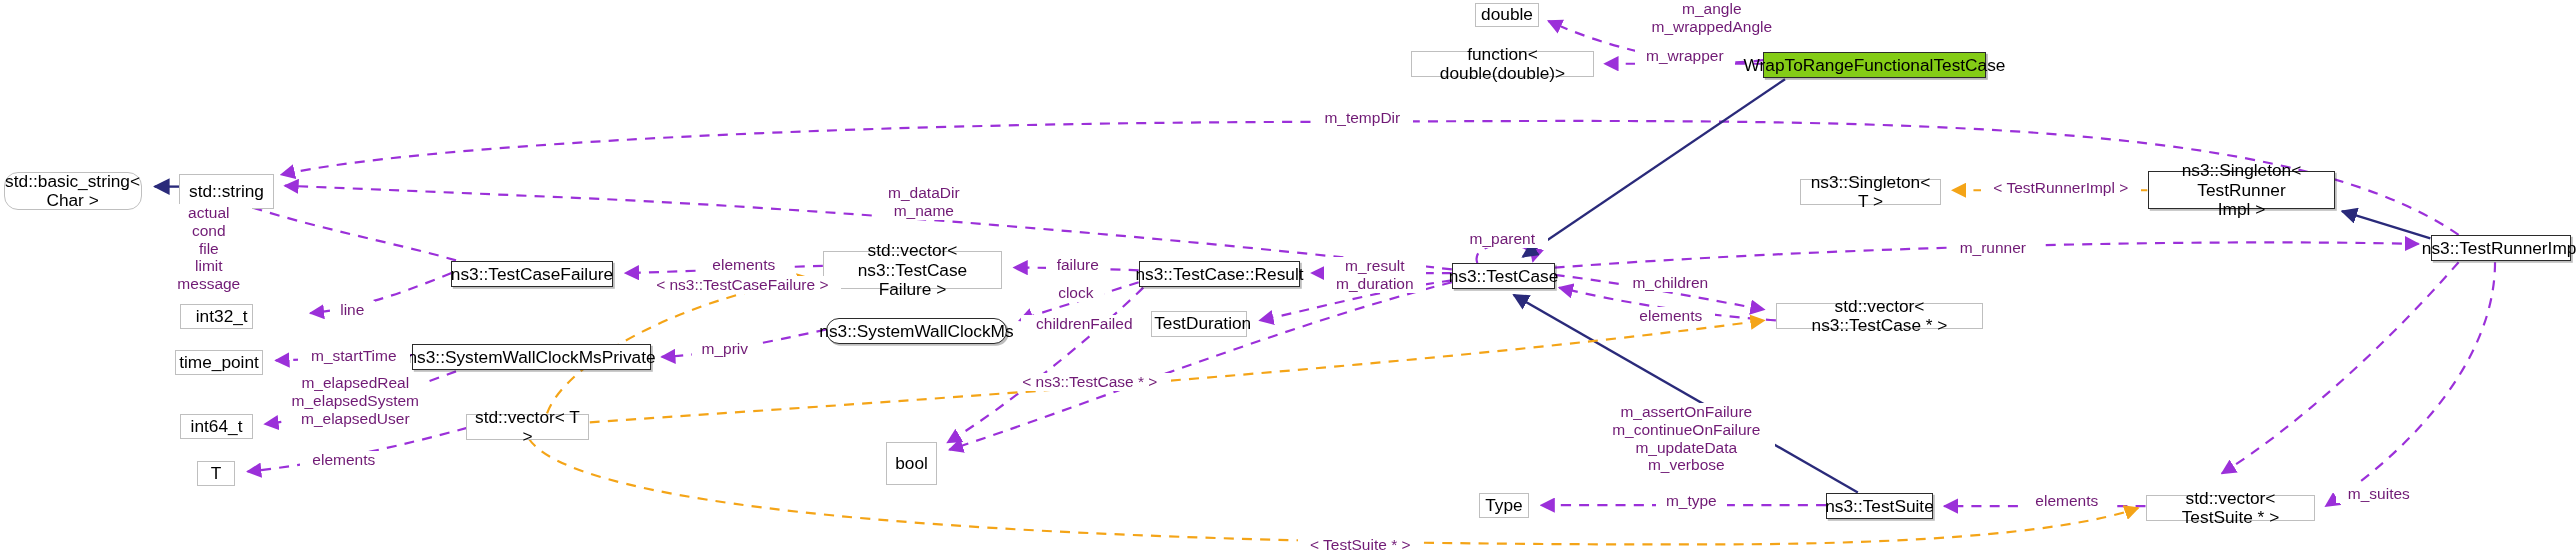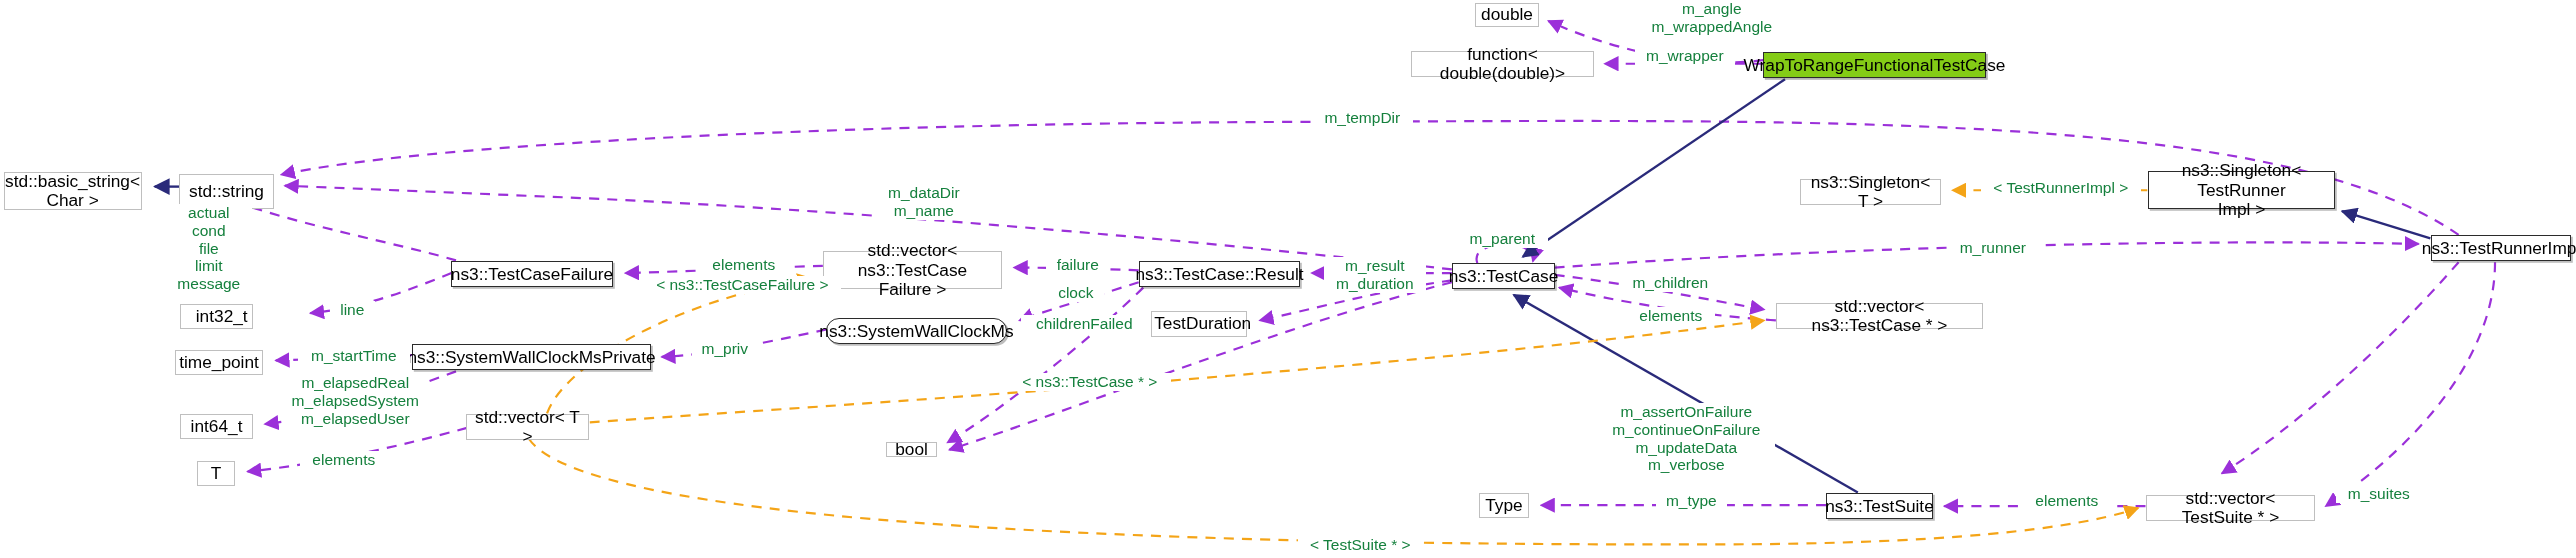--- a/index.html
+++ b/index.html
@@ -50,21 +50,21 @@
   
   .node.current {
     border: 1.8px solid #2b2b2b;
     background: #84cc16;
     box-shadow: 1.8px 1.8px 0 0 rgba(40,40,40,0.35);
   }
   .edge-label {
     position: absolute;
     font-family: "Liberation Sans", "DejaVu Sans", sans-serif;
     font-size: 15.5px;
-    color: #15803d;
+    color: #701a75;
     background: #ffffff;
     white-space: pre-line;
     text-align: center;
     line-height: 1.15;
     padding: 0 1.8px;
   }
 </style>
 </head>
 <body>
 
@@ -153,34 +153,34 @@
 
       <path d="M 647 464 C 900 446 1500 410 1937 352"></path>
 
       <path d="M 580 482 C 640 570 1200 600 1900 598 C 2180 597 2300 575 2348 558"></path>
 
       <path d="M 2358 209 L 2144 209"></path>
     </g>
   </svg>
 
   <div id="nodes">
-      <div class="node plain" style="left: 3.6px; top: 172px; width: 138px; height: 38px;">std::basic_string&lt;
+      <div class="node plain" style="left: 3.6px; top: 172px; width: 138px; height: 38px; border-radius: 14px;">std::basic_string&lt;
 Char &gt;</div>
       <div class="node plain" style="left: 179px; top: 174px; width: 95px; height: 35px;">std::string</div>
       <div class="node plain" style="left: 180px; top: 304px; width: 73px; height: 24.6px; padding-left: 15px;">int32_t</div>
       <div class="node plain" style="left: 175px; top: 350px; width: 88px; height: 24.6px;">time_point</div>
       <div class="node plain" style="left: 180px; top: 414px; width: 73px; height: 24.6px;">int64_t</div>
       <div class="node plain" style="left: 197px; top: 461px; width: 38px; height: 24.6px;">T</div>
       <div class="node key" style="left: 451px; top: 261px; width: 162px; height: 26.4px;">ns3::TestCaseFailure</div>
       <div class="node key" style="left: 412px; top: 344px; width: 239px; height: 26.4px;">ns3::SystemWallClockMsPrivate</div>
       <div class="node plain" style="left: 466px; top: 414px; width: 123px; height: 25.5px;">std::vector&lt; T &gt;</div>
       <div class="node plain" style="left: 823px; top: 251px; width: 179px; height: 38px;">std::vector&lt; ns3::TestCase
 Failure &gt;</div>
       <div class="node key" style="left: 826px; top: 318px; width: 181px; height: 26.4px; border-radius: 13px;">ns3::SystemWallClockMs</div>
-      <div class="node plain" style="left: 886px; top: 442px; width: 51px; height: 15px;">bool</div>
+      <div class="node plain" style="left: 886px; top: 442px; width: 51px; height: 43px;">bool</div>
       <div class="node key" style="left: 1139px; top: 261px; width: 161px; height: 26.4px;">ns3::TestCase::Result</div>
       <div class="node plain" style="left: 1151px; top: 311px; width: 96px; height: 25.5px; padding-left: 12px;">TestDuration</div>
       <div class="node key" style="left: 1452px; top: 263px; width: 103px; height: 26.4px;">ns3::TestCase</div>
       <div class="node plain" style="left: 1776px; top: 303px; width: 207px; height: 25.5px;">std::vector&lt; ns3::TestCase * &gt;</div>
       <div class="node plain" style="left: 1475px; top: 2.7px; width: 64px; height: 24.6px;">double</div>
       <div class="node plain" style="left: 1411px; top: 51px; width: 183px; height: 25.5px;">function&lt; double(double)&gt;</div>
       <div class="node current" style="left: 1763px; top: 52px; width: 223px; height: 26.4px;">WrapToRangeFunctionalTestCase</div>
       <div class="node plain" style="left: 1800px; top: 179px; width: 141px; height: 25.5px;">ns3::Singleton&lt; T &gt;</div>
       <div class="node key" style="left: 2148px; top: 171px; width: 187px; height: 38px;">ns3::Singleton&lt; TestRunner
 Impl &gt;</div>

